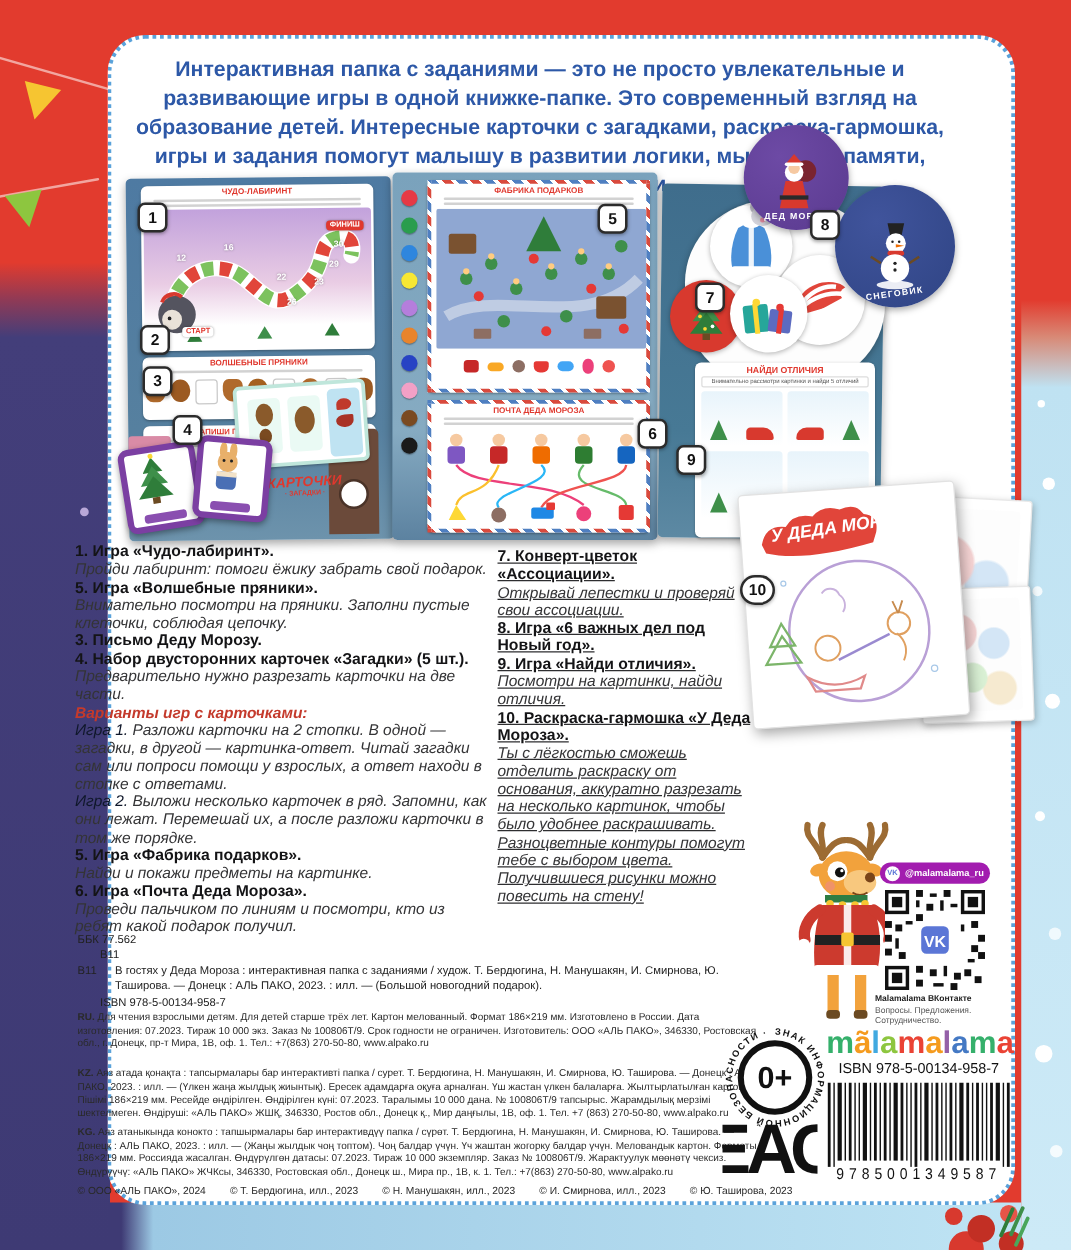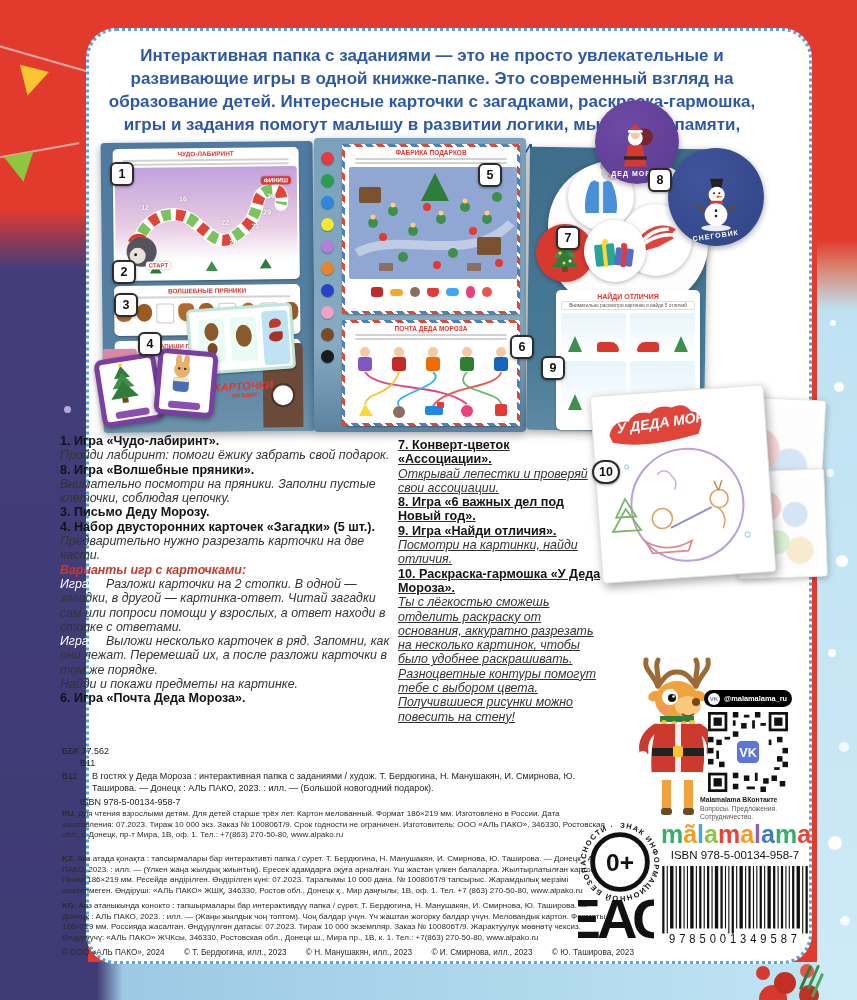--- a/index.html
+++ b/index.html
@@ -72,34 +72,34 @@
       radial-gradient(circle at 30% 30%,#f6d4d4 0 18%,transparent 20%),
       radial-gradient(circle at 70% 40%,#d4e6f6 0 16%,transparent 18%),
       radial-gradient(circle at 45% 70%,#d9f0d4 0 15%,transparent 17%),
       radial-gradient(circle at 75% 80%,#f6ead0 0 14%,transparent 16%),#fdfdfd;}
 
   
   .col{position:absolute;font-size:12.4px;line-height:14.3px;color:#2e2e30;}
   .col h4{margin:0;font-size:12.6px;color:#141416;}
   .col p{margin:0;font-style:italic;color:#343436;}
   .var-h{color:#c43a2c;font-weight:bold;font-style:italic;}
-  .var-lab{color:#ffffff;}
+  .var-lab{color:#0f172a;}
 
   
   .bib{left:62px;top:746px;width:560px;font-size:9px;line-height:11.5px;color:#222;}
   .bib .row{display:flex;}
   .bib .sign{width:30px;flex:0 0 30px;}
   .bib .ind{padding-left:18px;}
   .lang{position:absolute;left:62px;width:545px;font-size:8px;line-height:10.6px;color:#2a2a2a;}
   .lang .lab{font-weight:bold;}
   .copyright{left:62px;top:948px;width:572px;display:flex;justify-content:space-between;
     font-size:8.2px;color:#2a2a2a;}
 
   
-  .vk-pill{left:704px;top:690px;width:88px;height:17px;background:#000000;border-radius:9px;
+  .vk-pill{left:704px;top:690px;width:88px;height:17px;background:#a21caf;border-radius:9px;
     display:flex;align-items:center;gap:4px;padding:0 4px;box-sizing:border-box;z-index:4;}
   .vk-ic{width:12px;height:12px;border-radius:50%;background:#fff;color:#5b76d6;font-size:6px;
     font-weight:bold;display:flex;align-items:center;justify-content:center;}
   .vk-handle{color:#fff;font-size:7.4px;font-weight:bold;}
   .qr-cap{left:700px;top:796px;width:104px;font-size:6.8px;line-height:8.6px;color:#555;}
   .qr-cap b{color:#222;}
   .logo{left:658px;top:820px;width:156px;text-align:center;font-size:25px;font-weight:800;letter-spacing:0;}
   .isbn-line{left:652px;top:849px;width:166px;text-align:center;font-size:11.5px;color:#111;}
   .palette-dot{width:13px;height:13px;border-radius:50%;margin-bottom:9px;box-shadow:0 1px 1px rgba(0,0,0,.3);}
   .toyshape{border-radius:3px;}
@@ -459,30 +459,32 @@
   <div class="badge" style="left:478px;top:163px;">5</div>
   <div class="badge" style="left:510px;top:335px;">6</div>
   <div class="badge" style="left:556px;top:226px;">7</div>
   <div class="badge" style="left:648px;top:168px;">8</div>
   <div class="badge" style="left:541px;top:356px;">9</div>
   <div class="badge" style="left:592px;top:460px;width:24px;border-radius:12px;">10</div>
 
   <div class="col" style="left:60px;top:434px;width:336px;">
     <h4>1. Игра «Чудо-лабиринт».</h4>
     <p>Пройди лабиринт: помоги ёжику забрать свой подарок.</p>
-    <h4>8. Игра «Волшебные пряники».</h4>
+    <h4>5. Игра «Волшебные пряники».</h4>
     <p>Внимательно посмотри на пряники. Заполни пустые клеточки, соблюдая цепочку.</p>
     <h4>3. Письмо Деду Морозу.</h4>
     <h4>4. Набор двусторонних карточек «Загадки» (5 шт.).</h4>
     <p>Предварительно нужно разрезать карточки на две части.</p>
     <div class="var-h">Варианты игр с карточками:</div>
     <p><span class="var-lab">Игра 1.</span> <span>Разложи карточки на 2 стопки. В одной — загадки, в другой — картинка-ответ. Читай загадки сам или попроси помощи у взрослых, а ответ находи в стопке с ответами.</span></p>
     <p><span class="var-lab">Игра 2.</span> <span>Выложи несколько карточек в ряд. Запомни, как они лежат. Перемешай их, а после разложи карточки в том же порядке.</span></p>
+    <h4>5. Игра «Фабрика подарков».</h4>
     <p>Найди и покажи предметы на картинке.</p>
     <h4>6. Игра «Почта Деда Мороза».</h4>
+    <p>Проведи пальчиком по линиям и посмотри, кто из ребят какой подарок получил.</p>
   </div>
 
   <div class="col" style="left:398px;top:438px;width:206px;text-decoration:underline;">
     <h4>7. Конверт-цветок «Ассоциации».</h4>
     <p>Открывай лепестки и проверяй свои ассоциации.</p>
     <h4>8. Игра «6 важных дел под Новый год».</h4>
     <h4>9. Игра «Найди отличия».</h4>
     <p>Посмотри на картинки, найди отличия.</p>
     <h4>10. Раскраска-гармошка «У Деда Мороза».</h4>
     <p>Ты с лёгкостью сможешь отделить раскраску от основания, аккуратно разрезать на несколько картинок, чтобы было удобнее раскрашивать. Разноцветные контуры помогут тебе с выбором цвета. Получившиеся рисунки можно повесить на стену!</p>

